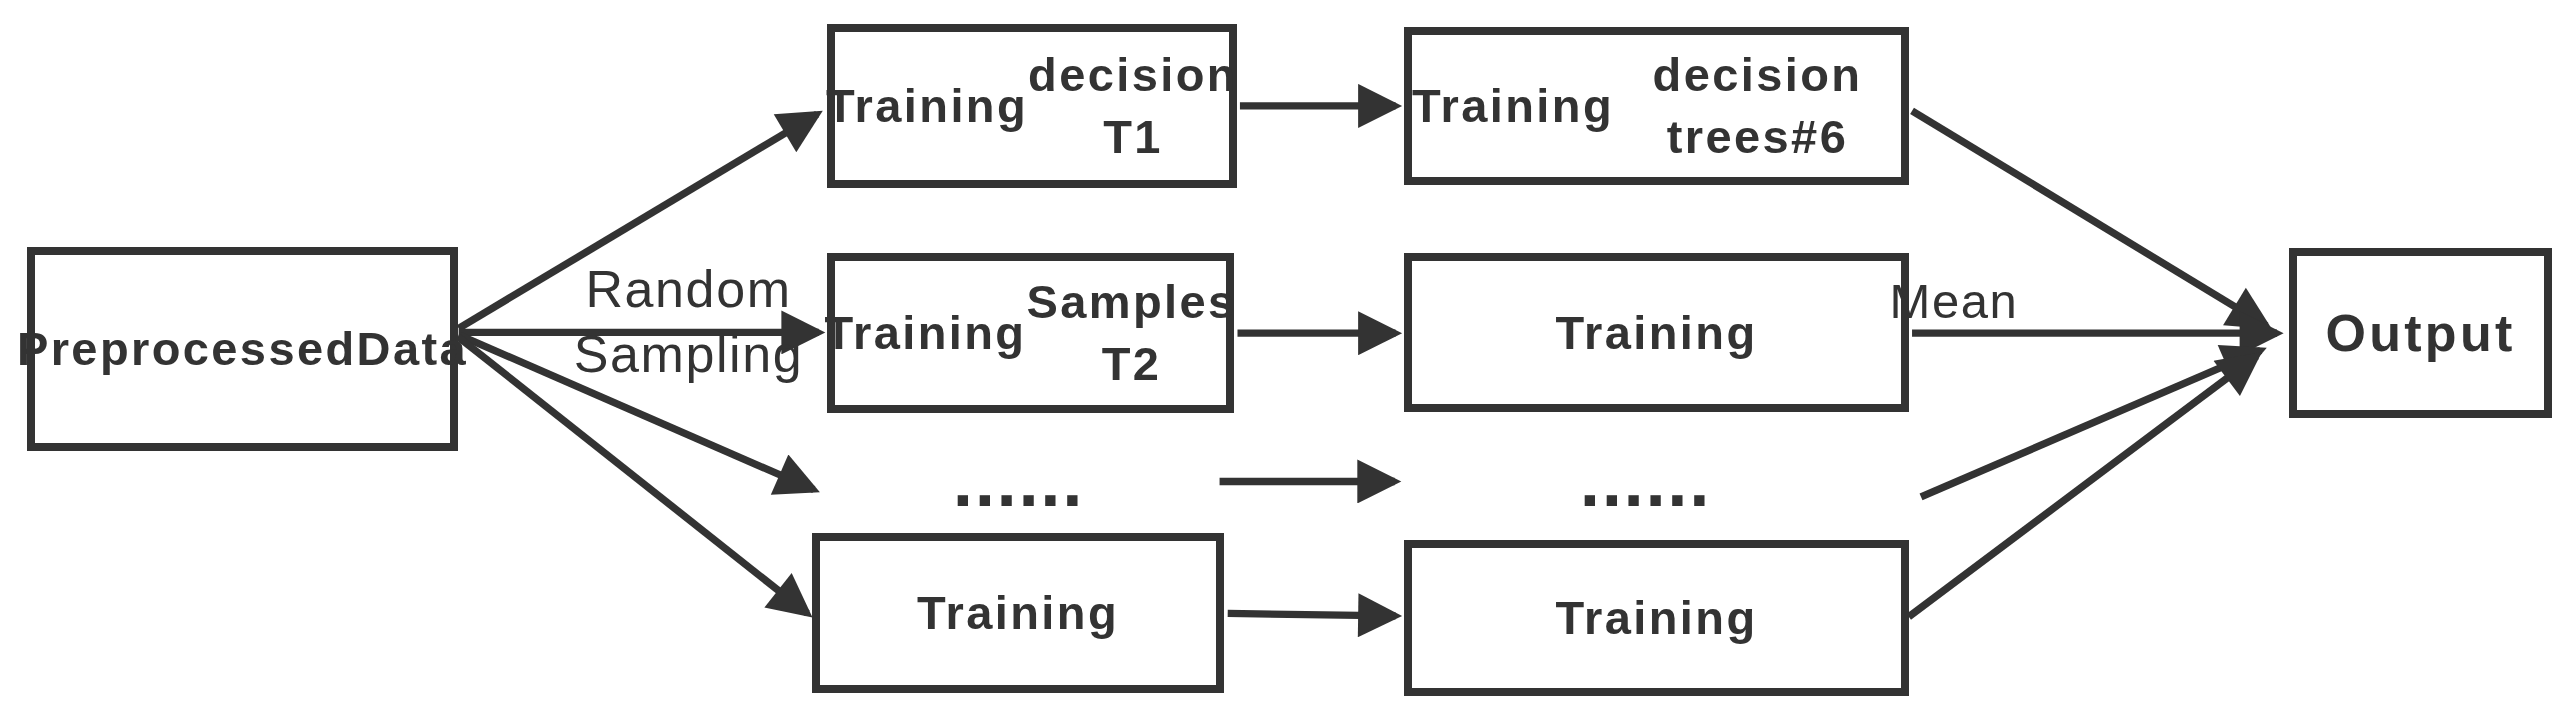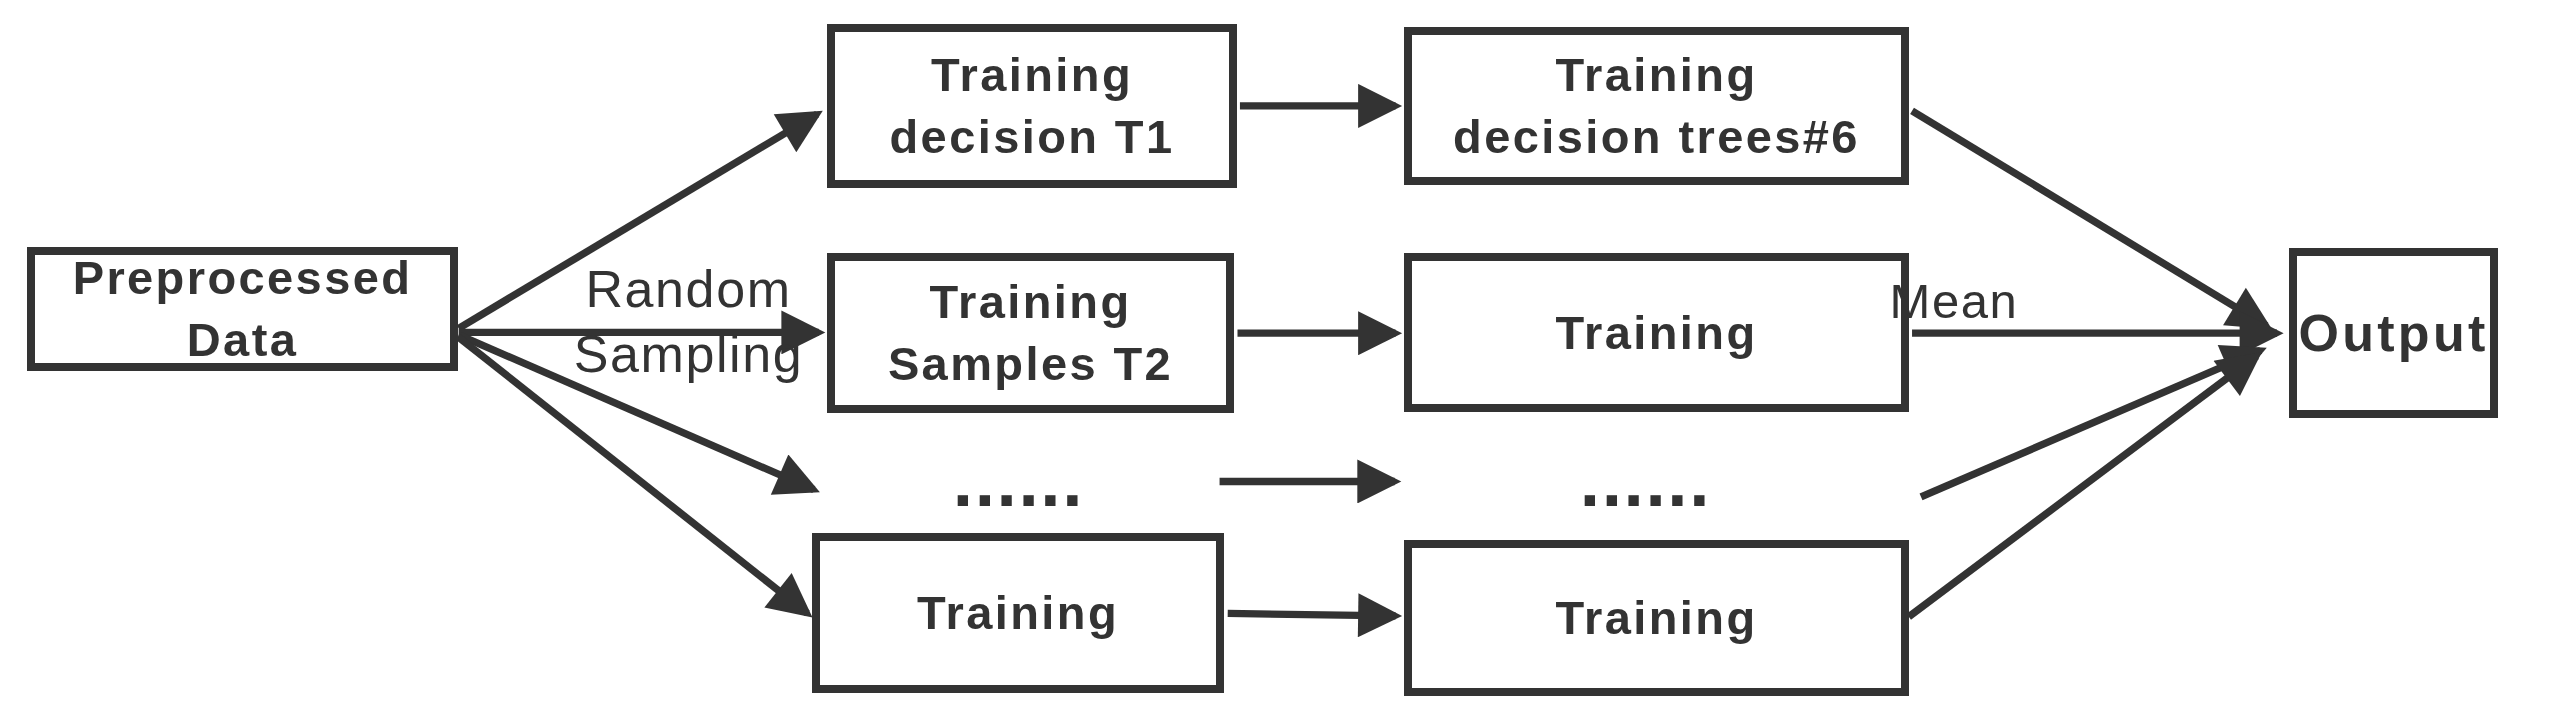--- a/index.html
+++ b/index.html
@@ -21,21 +21,21 @@
     left: 0;
     top: 0;
     z-index: 1;
   }
   .node {
     position: absolute;
     box-sizing: border-box;
     border: 8.1px solid #333333;
     background: #ffffff;
     display: flex;
-    flex-direction: column;
+    flex-direction: row;
     justify-content: center;
     align-items: center;
     text-align: center;
     font-weight: bold;
     font-size: 47px;
     line-height: 62px;
     letter-spacing: 2.4px;
     z-index: 2;
   }
   .node.output-node {
@@ -72,28 +72,28 @@
     font-weight: bold;
     font-size: 73px;
     line-height: 73px;
     letter-spacing: 1.6px;
     z-index: 2;
   }
   .dots-left  { left: 937px; top: 444px; }
   .dots-right { left: 1564px; top: 444px; }
 
   
-  .n-preprocessed { left: 27px;   top: 247px; width: 431px; height: 124px; text-align: right; }
+  .n-preprocessed { left: 27px;   top: 247px; width: 431px; height: 204px; text-align: right; }
   .n-samples-t1   { left: 827px; top: 24.4px;  width: 410px; height: 164px; }
   .n-trees-1      { left: 1404px; top: 27px;  width: 505px; height: 158px; }
   .n-samples-t2   { left: 827px; top: 253px; width: 407px; height: 160px; }
   .n-trees-2      { left: 1404px; top: 253px; width: 505px; height: 159px; }
   .n-samples-ti   { left: 812px;  top: 533px; width: 412px; height: 160px; }
   .n-trees-i      { left: 1404px; top: 540px; width: 505px; height: 156px; }
-  .n-output       { left: 2289px; top: 248px; width: 209px; height: 170px; }
+  .n-output       { left: 2289px; top: 248px; width: 263px; height: 170px; }
 </style>
 </head>
 <body>
 
 <div class="canvas">
 
   <svg class="arrows" width="2576" height="721" viewBox="0 0 3162 885">
     <defs>
       <marker id="ah" viewBox="0 0 10 10" refX="8.5" refY="5" markerWidth="6.5" markerHeight="6" orient="auto">
         <path d="M0,0 L10,5 L0,10 Z" fill="#333333"></path>

